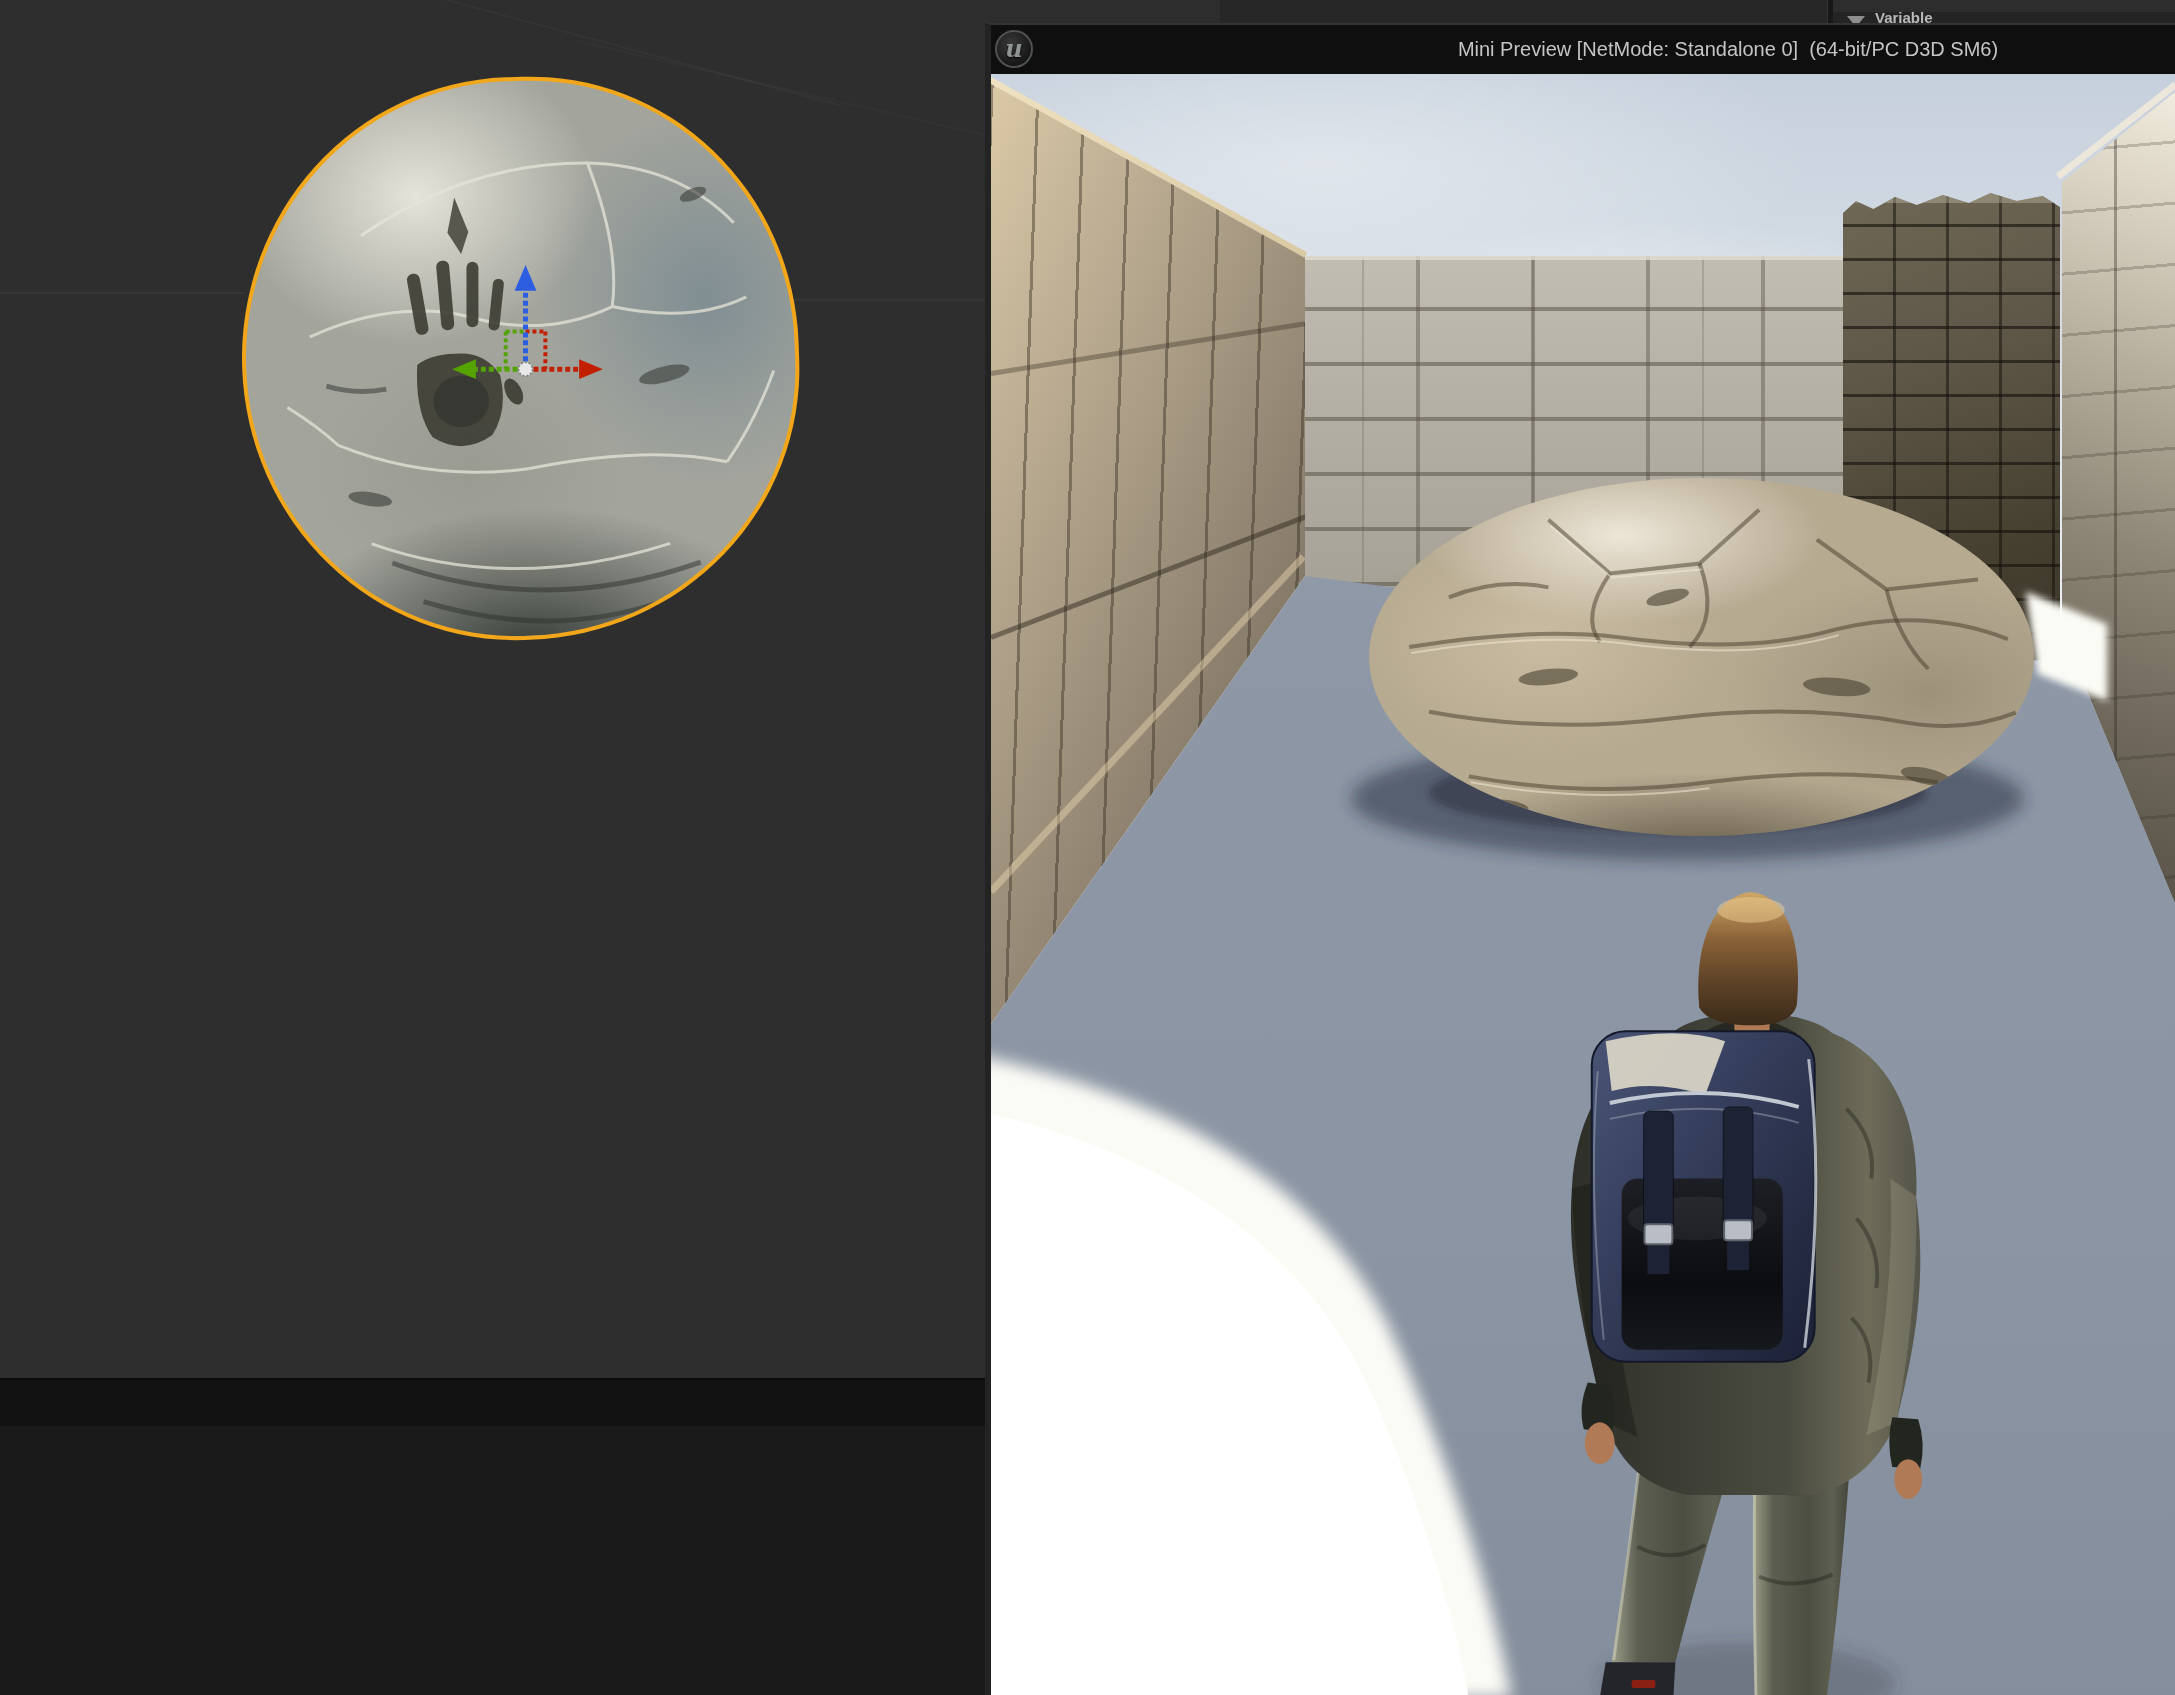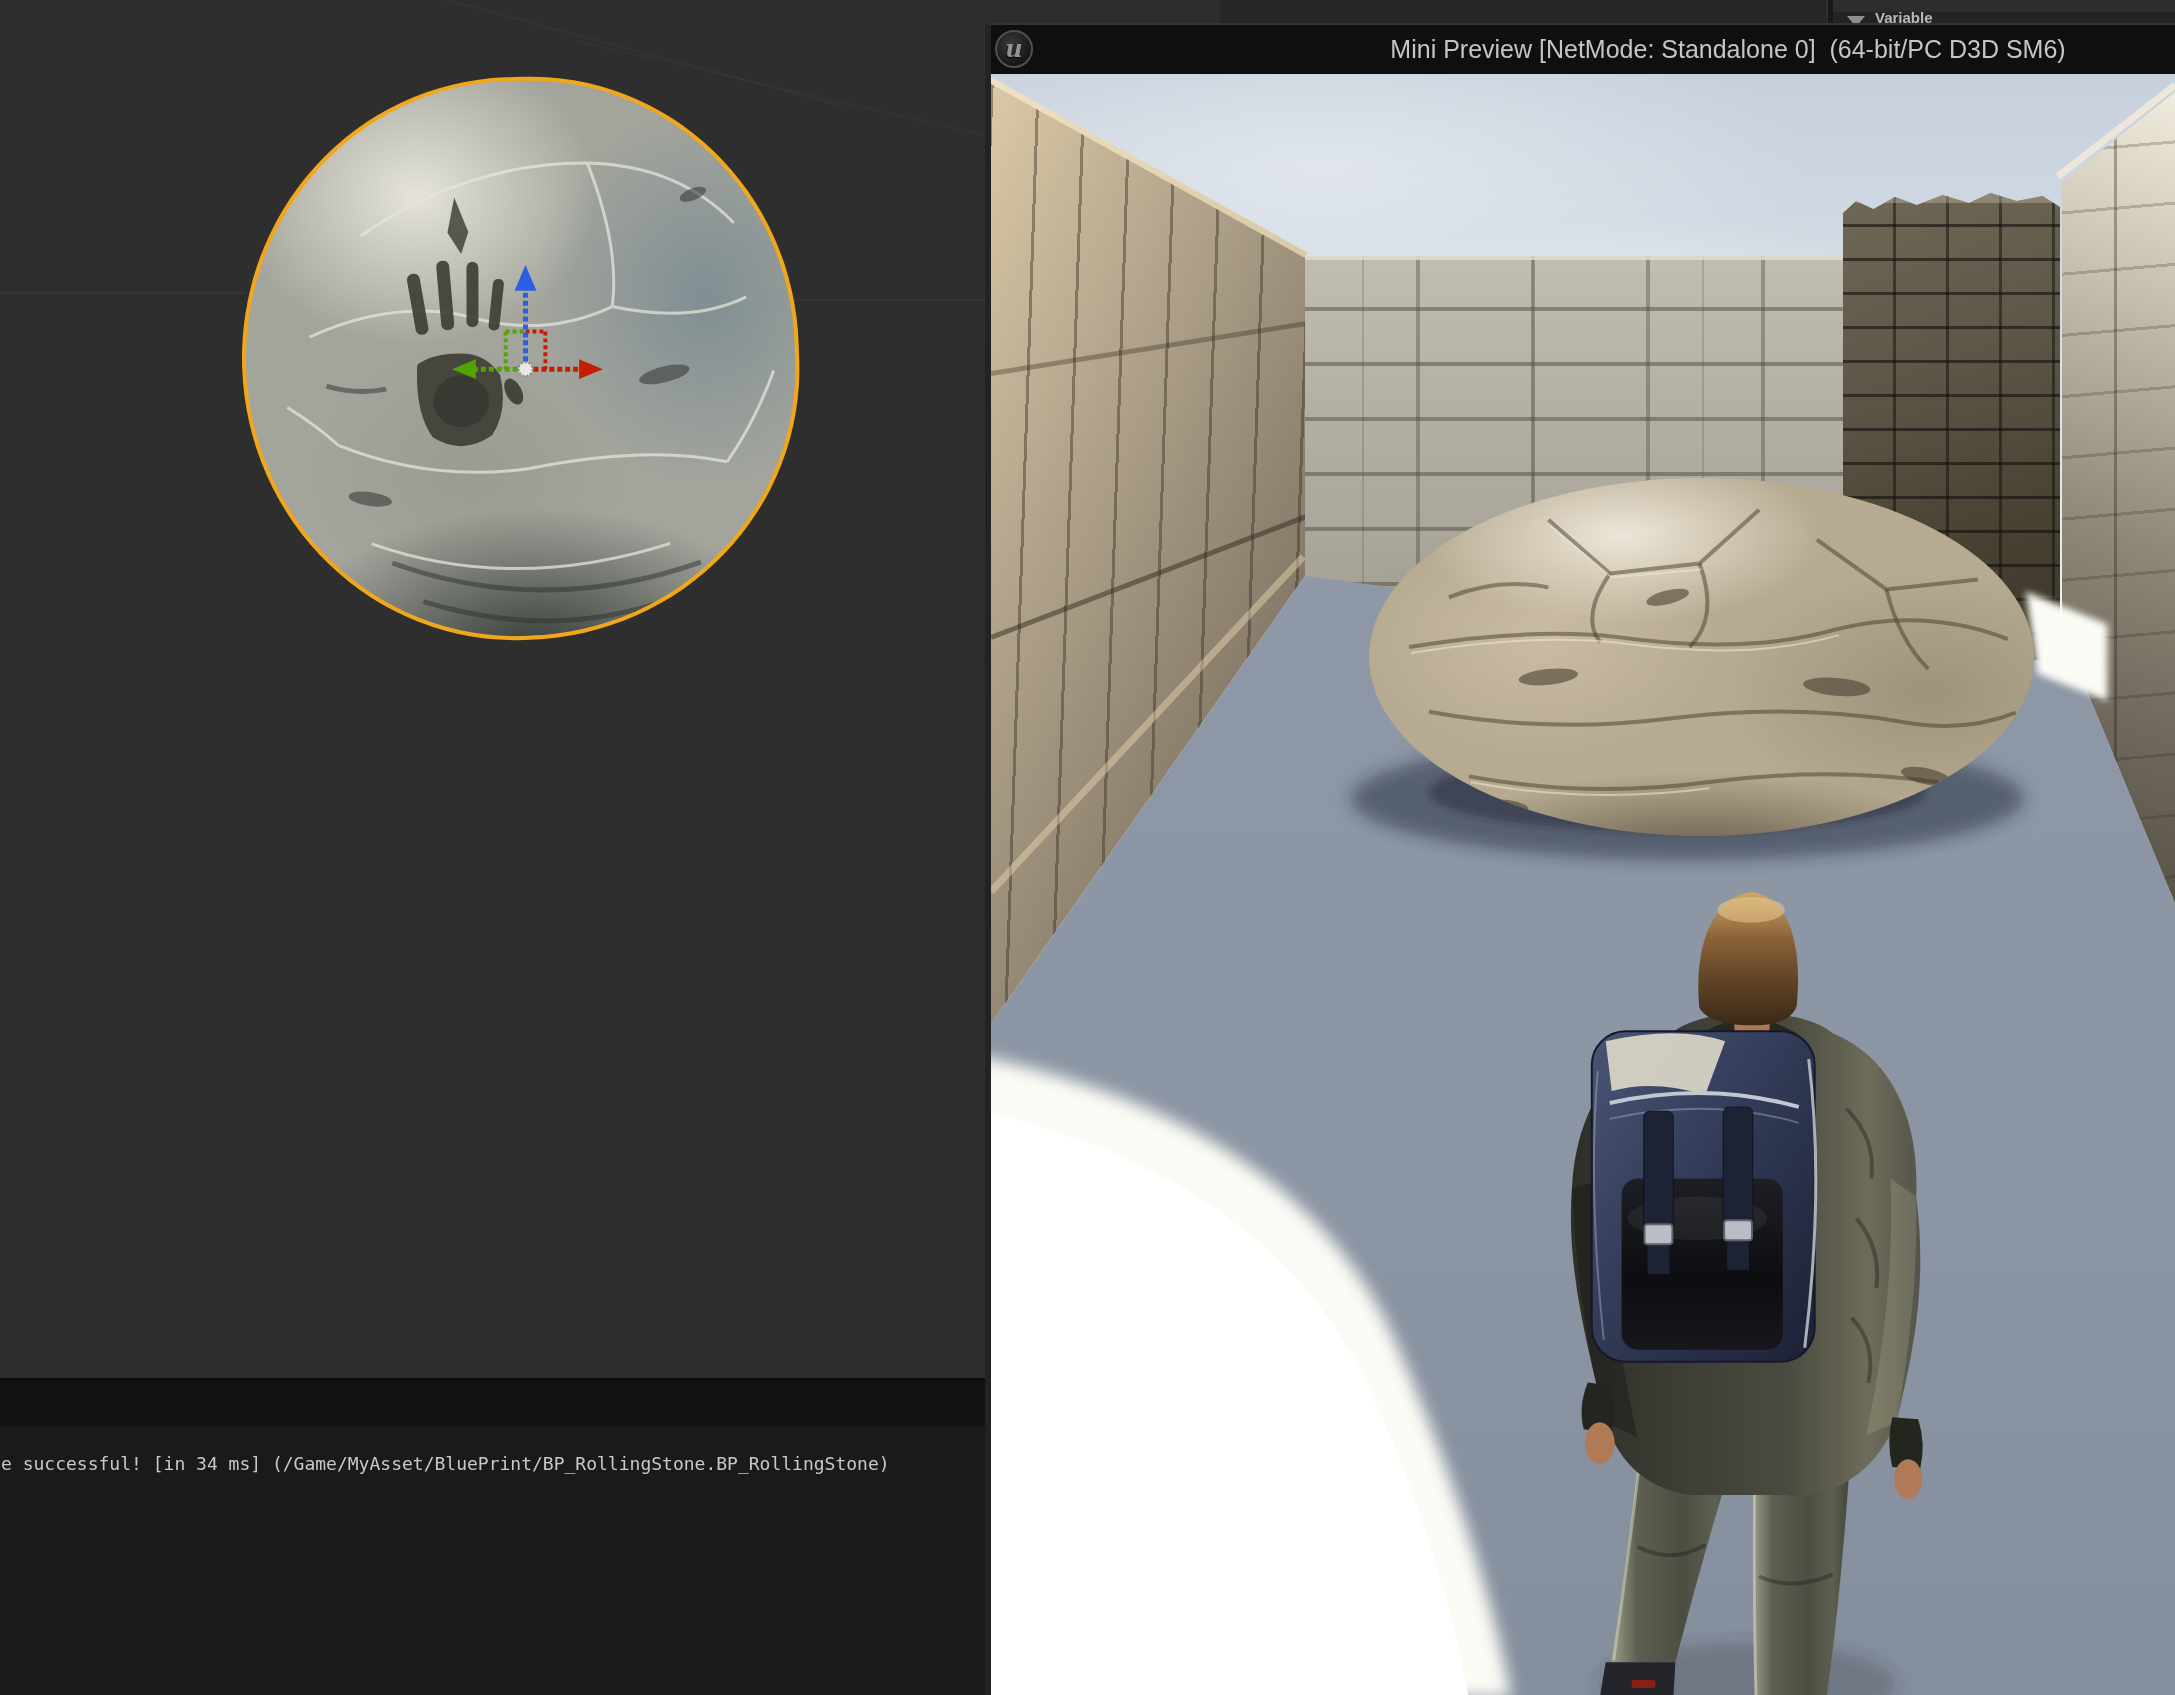--- a/index.html
+++ b/index.html
@@ -49,21 +49,21 @@
   .preview-window{left:985px;top:23px;width:1190px;height:1673px;background:#0f0f0f;
       border-left:6px solid #232323;border-top:2px solid #343434;box-sizing:border-box;overflow:hidden;}
   .titlebar{position:absolute;left:0;top:0;width:1184px;height:49px;background:#0f0f0f;}
   .ue-logo{position:absolute;left:4px;top:5px;width:38px;height:38px;border-radius:50%;
       background:radial-gradient(circle at 40% 35%, #3a3a3a 0%, #171717 70%);
       border:2px solid #4f5252;box-sizing:border-box;}
   .ue-logo span{position:absolute;left:0;top:-1px;width:34px;height:34px;display:flex;align-items:center;justify-content:center;
       font-family:"DejaVu Serif",serif;font-style:italic;font-weight:bold;font-size:24px;color:#8f9494;
       text-shadow:0 1px 2px #000;}
   .window-title{position:absolute;left:737px;top:24px;transform:translate(-50%,-50%);
-      font-size:25px;color:#c5c5c5;white-space:pre;}
+      font-size:20px;color:#c5c5c5;white-space:pre;}
 
   .scene{position:absolute;left:0;top:49px;width:1184px;height:1624px;overflow:hidden;background:#dfe5ec;}
   .sky{left:0;top:0;width:1184px;height:896px;
       background:
         radial-gradient(ellipse 498px 179px at 55% 30%, rgba(255,255,255,.55), rgba(255,255,255,0) 70%),
         radial-gradient(ellipse 697px 239px at 28% 10%, rgba(255,255,255,.4), rgba(255,255,255,0) 70%),
         linear-gradient(180deg,#c6d0dc 0%,#dde3ea 38%,#ecefF2 60%,#eef0f2 100%);}
 
   .far-wall{left:314px;top:182px;width:543px;height:393px;
       background:
@@ -186,21 +186,20 @@
       <g>
         <line x1="88" y1="113" x2="88" y2="30" stroke="#2d5de0" stroke-width="5" stroke-dasharray="5 3"></line>
         <polygon points="88,8 77,34 99,34" fill="#2d5de0"></polygon>
       </g>
       <circle cx="88" cy="113" r="7" fill="#e8e8e8" stroke="#8a8a8a" stroke-width="2" stroke-dasharray="2 2"></circle>
     </svg>
   </div>
 
   <div class="abs log-panel">
     <div class="log-top"></div>
-    <div class="log-msg">e successful! [in 34 ms] (/Game/MyAsset/BluePrint/BP_RollingStone.BP_RollingStone)</div>
   </div>
 
   <div class="abs strip-mid"></div>
   <div class="abs strip-div"></div>
   <div class="abs variable-panel">
     <div class="chev"></div>
 
     <div class="variable-label">Variable</div>
   </div>
 

